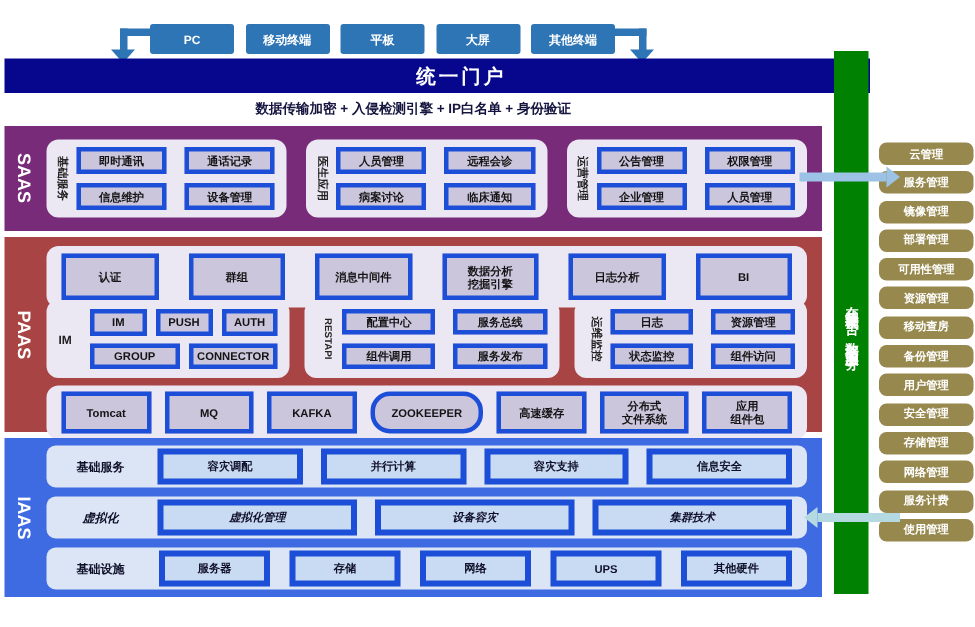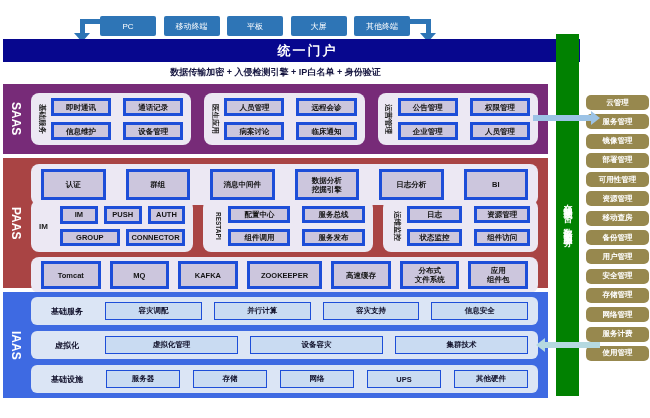--- a/index.html
+++ b/index.html
@@ -2,21 +2,21 @@
 <html><head>
 <meta charset="utf-8">
 <style>
   html,body{margin:0;padding:0;background:#fff;}
   .stage{position:relative;width:650px;height:418px;background:#fff;overflow:hidden;
          font-family:"Liberation Sans","DejaVu Sans",sans-serif;}
   .abs{position:absolute;}
 
   
   .terminals{left:100px;top:16px;width:310px;display:flex;justify-content:space-between;}
-  .term-btn{width:56px;height:20px;background:#2E75B6;color:#fff;font-size:8px;font-weight:normal;
+  .term-btn{width:56px;height:20px;background:#2E75B6;color:#fff;font-size:8px;font-weight:bold;
             display:flex;align-items:center;justify-content:center;border-radius:2px;}
 
   
   .seg{background:#2E75B6;position:absolute;}
   .head-down{position:absolute;width:0;height:0;border-left:8px solid transparent;
              border-right:8px solid transparent;border-top:9px solid #2E75B6;}
 
   
   .portal{left:3px;top:39px;width:545px;height:23px;background:#07078E;color:#fff;
           display:flex;align-items:center;justify-content:center;font-size:13px;font-weight:bold;letter-spacing:2px;padding-left:32px;}
@@ -51,21 +51,21 @@
   .im-label{font-size:8px;font-weight:bold;color:#222;display:flex;align-items:center;width:18px;}
   .imgrid{flex:1;display:grid;grid-template-columns:repeat(6,1fr);gap:5px 6px;}
   .sp2{grid-column:span 2;} .sp3{grid-column:span 3;}
   .paas-row3{position:absolute;left:28px;right:10px;top:99px;height:28px;padding:4px 10px;gap:9px;}
   .paas-row3 .chip{flex:1;}
 
   
   .irow{position:absolute;left:28px;right:10px;height:28px;background:#DBE5F5;border-radius:6px;
         display:flex;align-items:center;padding:0 10px;gap:12px;}
   .ilabel{width:52px;text-align:center;font-size:8px;font-weight:bold;color:#10102a;flex:none;}
-  .ichip{flex:1;height:16px;background:#C9DBF2;border:1px solid #1d4ed8;display:flex;
+  .ichip{flex:1;height:16px;background:#C9DBF2;border:4px solid #1d4ed8;display:flex;
          align-items:center;justify-content:center;font-size:7.5px;font-weight:bold;color:#10102a;}
 
   
   .green-bar{left:556px;top:34px;width:23px;height:362px;background:#018101;display:flex;
              align-items:center;justify-content:center;}
   .green-text{writing-mode:vertical-rl;text-orientation:upright;color:#fff;font-size:9px;
               font-weight:bold;letter-spacing:2px;}
   .sidebar{left:586px;top:95px;width:63px;height:266px;display:flex;flex-direction:column;justify-content:space-between;}
   .side-btn{height:15px;background:#97884E;border-radius:5px;color:#fff;font-size:7.5px;font-weight:bold;
             display:flex;align-items:center;justify-content:center;}
@@ -189,21 +189,21 @@
           <div class="chip">状态监控</div>
           <div class="chip">组件访问</div>
         </div>
       </div>
     </div>
 
     <div class="card paas-row3">
       <div class="chip">Tomcat</div>
       <div class="chip">MQ</div>
       <div class="chip">KAFKA</div>
-      <div class="chip" style="flex:1.3;">ZOOKEEPER</div>
+      <div class="chip" style="flex:1.3;border-radius:13px;">ZOOKEEPER</div>
       <div class="chip">高速缓存</div>
       <div class="chip">分布式
 文件系统</div>
       <div class="chip">应用
 组件包</div>
     </div>
   </div>
 
   <div class="abs layer iaas">
     <div class="layer-label">
@@ -211,21 +211,21 @@
       </div>
 
     <div class="irow" style="top:5px;">
       <div class="ilabel">基础服务</div>
       <div class="ichip">容灾调配</div>
       <div class="ichip">并行计算</div>
       <div class="ichip">容灾支持</div>
       <div class="ichip">信息安全</div>
     </div>
 
-    <div class="irow" style="top:39px;">
+    <div class="irow" style="top:39px;font-style:italic;">
       <div class="ilabel">虚拟化</div>
       <div class="ichip">虚拟化管理</div>
       <div class="ichip">设备容灾</div>
       <div class="ichip">集群技术</div>
     </div>
 
     <div class="irow" style="top:73px;gap:13px;">
       <div class="ilabel">基础设施</div>
       <div class="ichip">服务器</div>
       <div class="ichip">存储</div>

